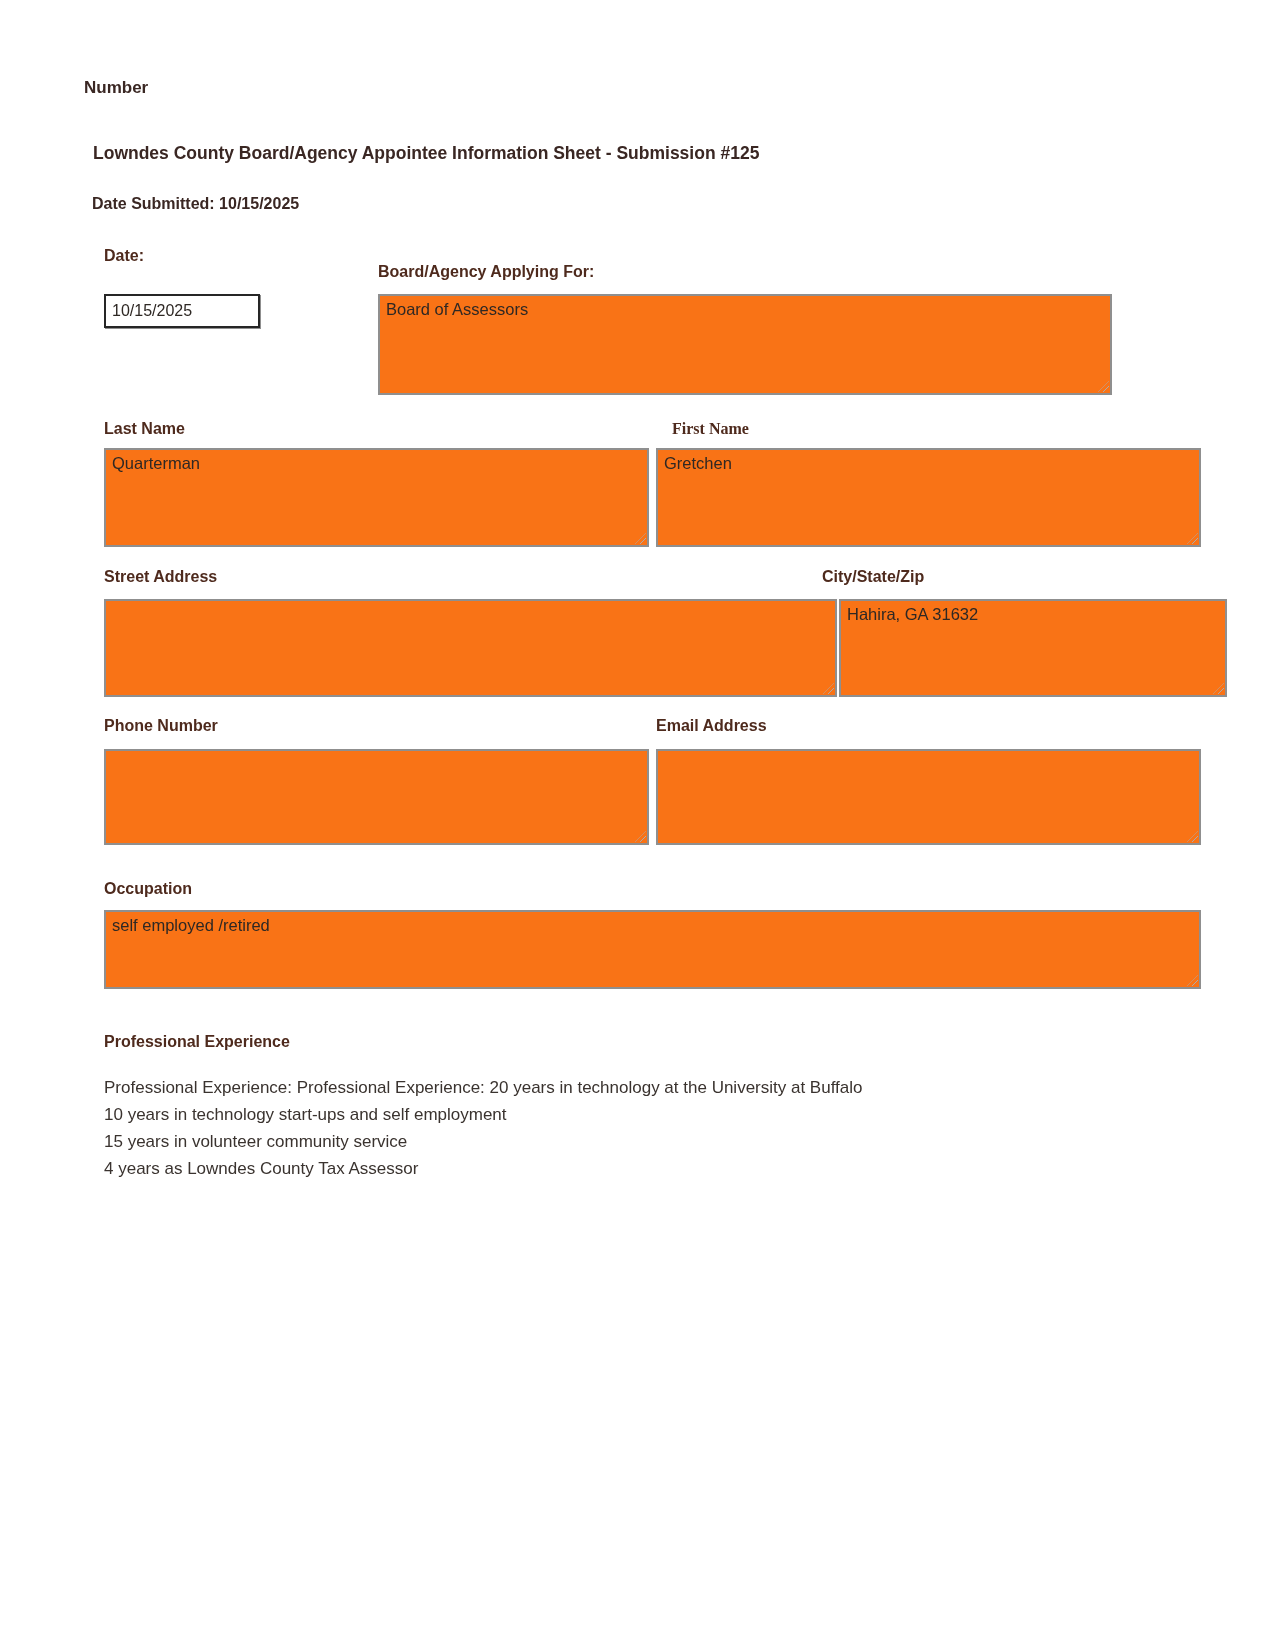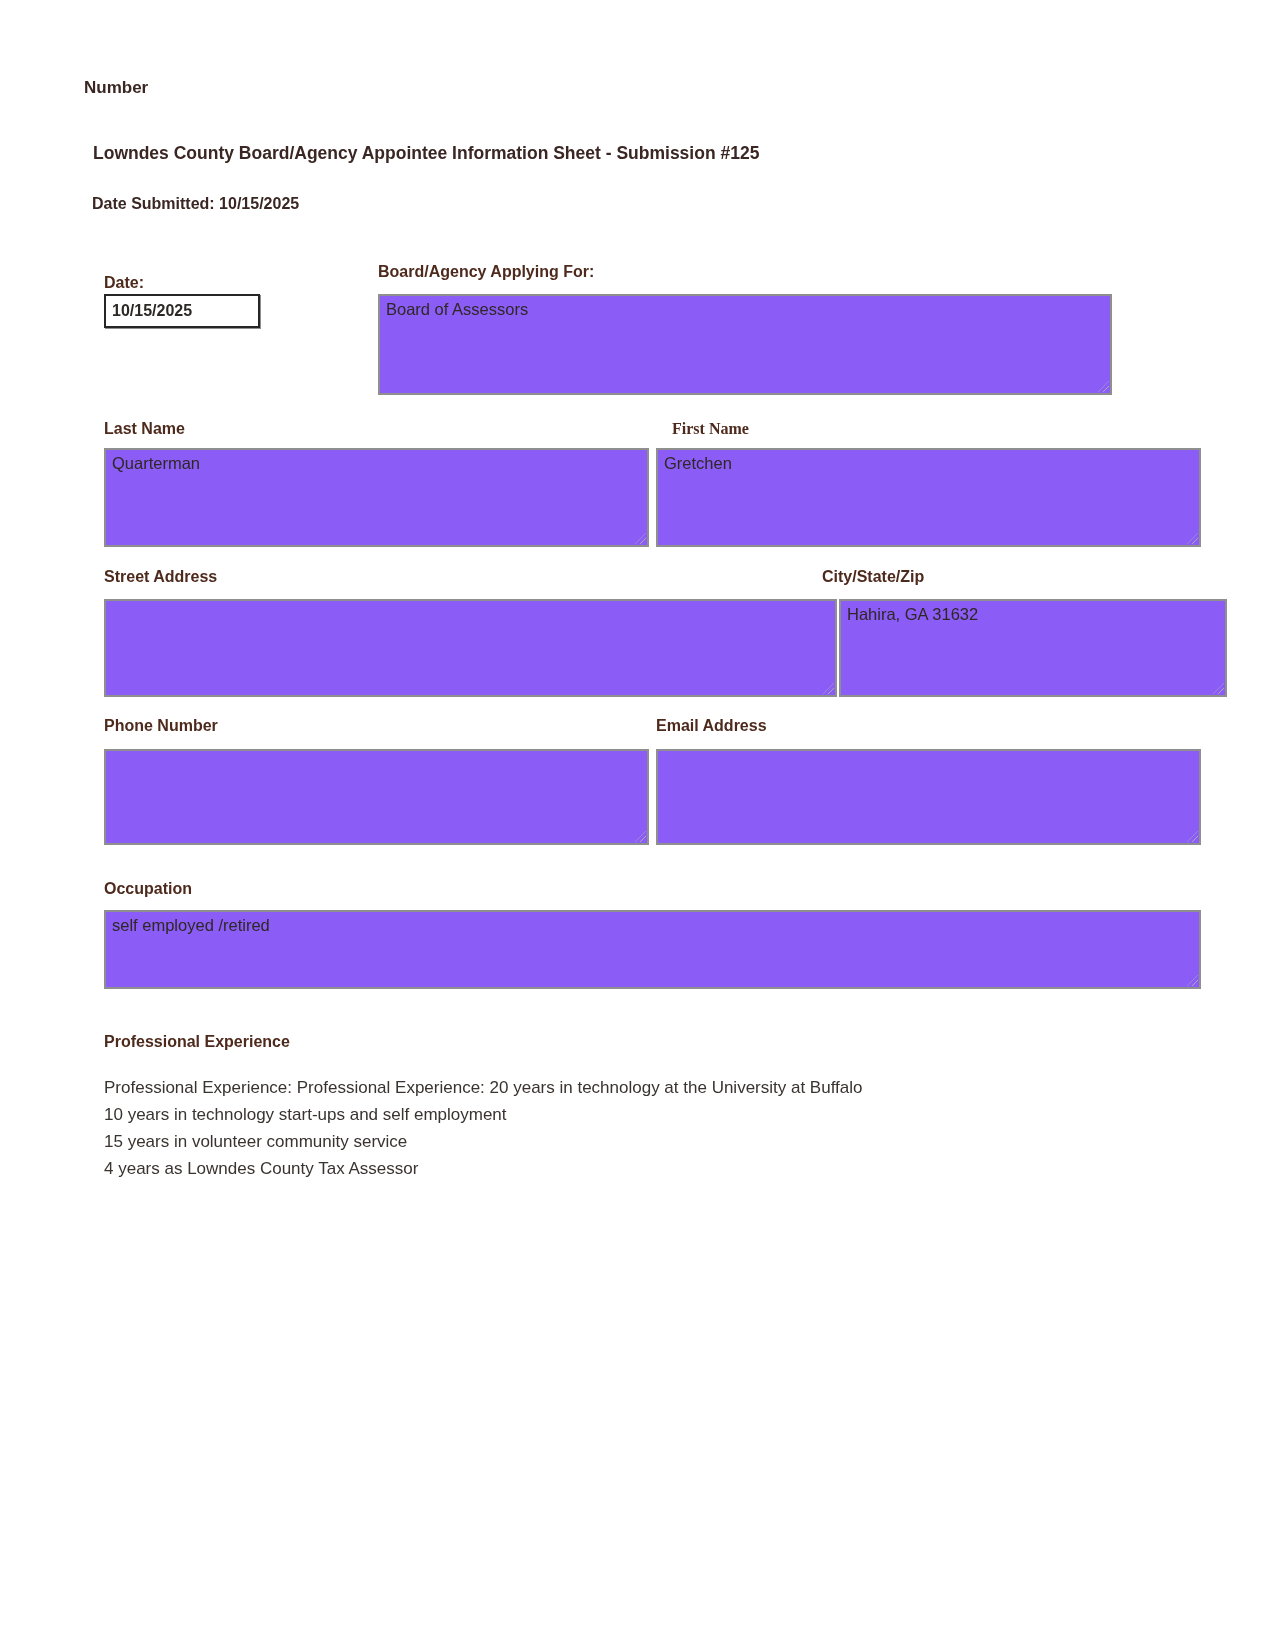--- a/index.html
+++ b/index.html
@@ -36,21 +36,21 @@
   .lbl {
     position: absolute;
     font-size: 16px;
     font-weight: bold;
     color: var(--c-label, #4e2a1d);
     white-space: nowrap;
   }
   .tbox {
     position: absolute;
     box-sizing: border-box;
-    background: #8b5cf6;
+    background: #f97316;
     border: 2px solid var(--c-border, #8f8f8f);
   }
   .tbox .val {
     padding: 3px 6px;
     font-size: 16.5px;
     color: var(--c-value, #2e2824);
     white-space: pre-wrap;
     line-height: 21px;
   }
   .grip {
@@ -61,21 +61,20 @@
     clip-path: polygon(100% 0, 100% 100%, 0 100%);
   }
   .dateinput {
     position: absolute;
     box-sizing: border-box;
     left: 104px; top: 294px;
     width: 156px; height: 34px;
     background: #ffffff;
     border: 2px solid var(--c-input-border, #262626);
     box-shadow: 1px 1px 0 0 #8f8f8f;
-    font-weight: bold;
   }
   .dateinput .ival {
     padding: 6px 0 0 6px;
     font-size: 16px;
     color: var(--c-value, #2e2824);
   }
   .exp-heading {
     position: absolute;
     left: 104px; top: 1033px;
     font-size: 16px;
@@ -95,21 +94,21 @@
 <body>
 
 <div class="page">
 
   <div class="print">Number</div>
 
   <h1 class="title">Lowndes County Board/Agency Appointee Information Sheet - Submission #125</h1>
 
   <div class="submitted">Date Submitted: 10/15/2025</div>
 
-  <div class="lbl" style="left:104px; top:274px;">Date:</div>
+  <div class="lbl" style="left:104px; top:247px;">Date:</div>
   <div class="dateinput">
     <div class="ival">10/15/2025</div>
   </div>
 
   <div class="lbl" style="left:378px; top:263px;">Board/Agency Applying For:</div>
   <div class="tbox" style="left:378px; top:294px; width:734px; height:101px;">
     <div class="val">Board of Assessors</div>
     <span class="grip"></span>
   </div>
 

